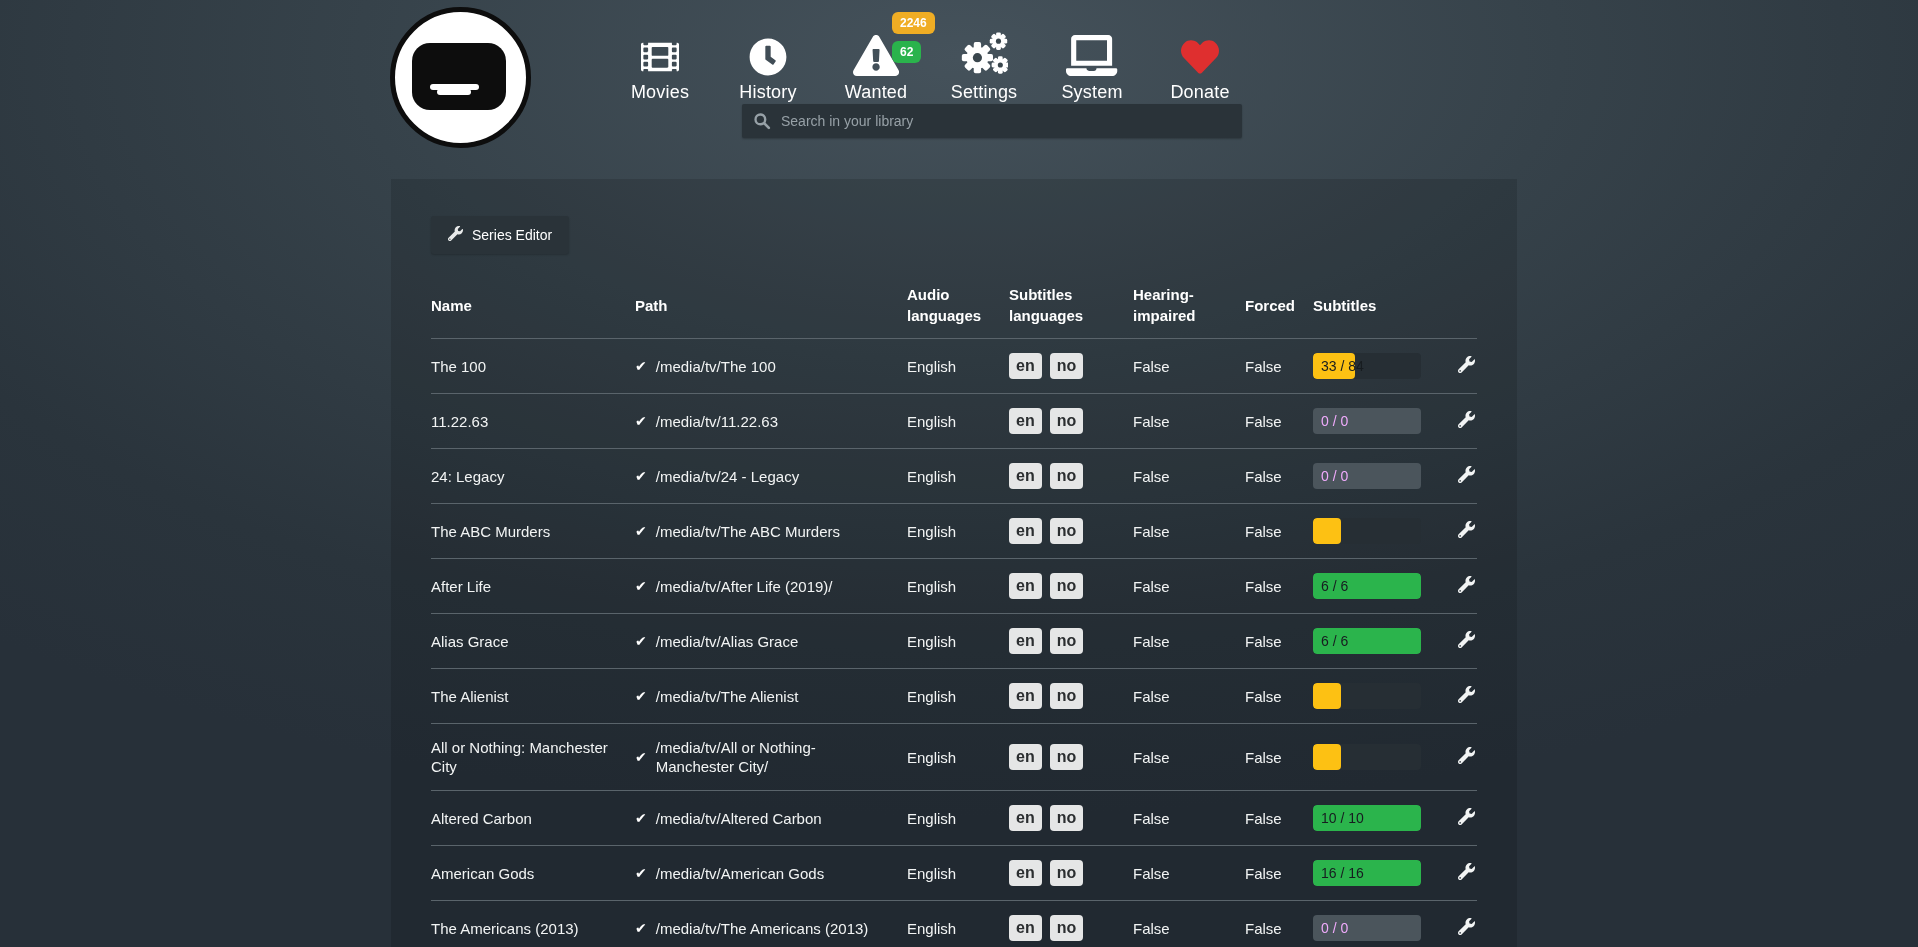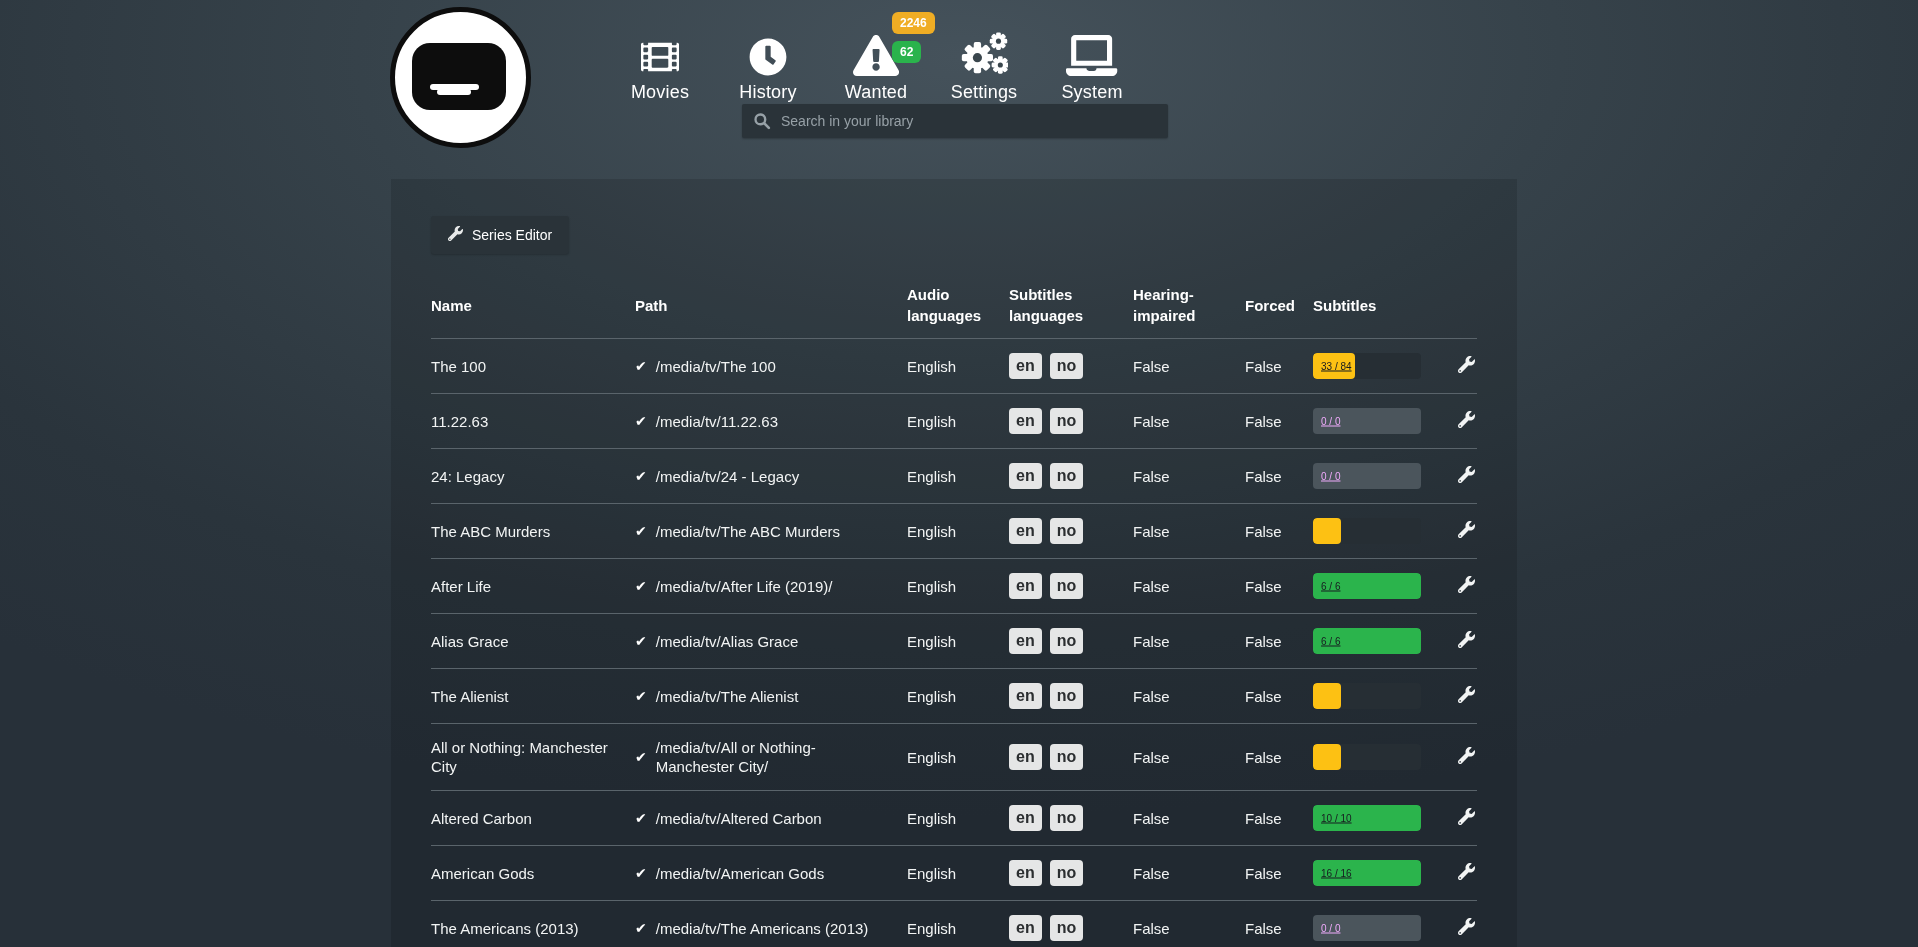--- a/index.html
+++ b/index.html
@@ -29,21 +29,21 @@
   .nav-item svg.icon-play-icon { height:37px; }
   .nav-item svg.icon-heart-icon { color:#df2f2f; }
   .nav-label { font-size:18px; margin-top:6px; letter-spacing:.2px; }
   .nav-badges { position:absolute; left:50%; margin-left:16px; top:-14px; display:flex; flex-direction:column; gap:7px; align-items:flex-start; }
   .nav-badge { display:inline-block; color:#ffffff; font-size:12px; font-weight:bold; line-height:1;
                padding:5px 8px; border-radius:6px; }
   .nav-badge.warning { background:#f0ad24; }
   .nav-badge.success { background:#2ab34c; }
 
   .search {
-    position:absolute; left:742px; top:104px; width:426px; height:34px;
+    position:absolute; left:742px; top:104px; width:500px; height:34px;
     background:#2a3339; border-radius:2px; display:flex; align-items:center; padding:0 11px;
     box-shadow:0 1px 2px rgba(0,0,0,0.25);
   }
   .search svg { flex:none; }
   .search input {
     flex:1; background:transparent; border:none; outline:none; margin-left:10px;
     font-family:inherit; font-size:14px; color:#d7dbdd;
   }
   .search input::placeholder { color:#97a1a7; }
 
@@ -74,21 +74,21 @@
     display:inline-block; background:#e5e6e6; color:#2b2e30; font-size:16px; font-weight:600;
     padding:5px 7px; border-radius:4px; margin-right:8px; line-height:1;
   }
   .pcell { padding-right:28px; }
   .progress { position:relative; width:108px; height:26px; border-radius:4px; background:#262e34; overflow:hidden; }
   .progress.empty { background:#4b555c; }
   .pfill { position:absolute; left:0; top:0; bottom:0; border-radius:4px; }
   .progress.partial .pfill { background:#fdc113; }
   .progress.complete .pfill { background:#2bb44c; }
   .progress.empty .pfill { background:transparent; }
-  .plabel { position:absolute; left:8px; top:50%; transform:translateY(-50%); font-size:10px; color:#171c20; white-space:nowrap;text-decoration:underline; }
+  .plabel { position:absolute; left:8px; top:50%; transform:translateY(-50%); font-size:14px; color:#171c20; white-space:nowrap; }
   .progress.empty .plabel { color:#f0abfc; }
   .td.action { text-align:right; padding-right:2px; }
   .row-wrench { display:inline-block; cursor:pointer; }
   .row-wrench svg { height:17px; width:auto; fill:#f2f4f4; }
 </style>
 </head>
 <body>
 
 <div class="logo">
   <div class="logo-screen">
@@ -160,20 +160,28 @@
       <div class="nav-label">Settings</div>
     </div>
     <div class="nav-item">
       <div class="nav-icon-wrap">
         <svg class="icon-laptop-icon" viewBox="0 0 640 512">
           <path d="M624 416H381.54c-.74 19.81-14.71 32-32.74 32H288c-18.69 0-33.02-17.47-32.77-32H16c-8.8 0-16 7.2-16 16v16c0 35.2 28.8 64 64 64h512c35.2 0 64-28.8 64-64v-16c0-8.8-7.2-16-16-16zM576 48c0-26.4-21.6-48-48-48H112C85.6 0 64 21.6 64 48v336h512V48zm-64 272H128V64h384v256z"></path>
         </svg>
       </div>
       <div class="nav-label">System</div>
     </div>
+    <div class="nav-item">
+      <div class="nav-icon-wrap">
+        <svg class="icon-heart-icon" viewBox="0 0 512 512">
+          <path d="M462.3 62.6C407.5 15.9 326 24.3 275.7 76.2L256 96.5l-19.7-20.3C186.1 24.3 104.5 15.9 49.7 62.6c-62.8 53.6-66.1 149.8-9.9 207.9l193.5 199.8c12.5 12.9 32.8 12.9 45.3 0l193.5-199.8c56.3-58.1 53-154.3-9.8-207.9z"></path>
+        </svg>
+      </div>
+      <div class="nav-label">Donate</div>
+    </div>
   </div>
 
 <div class="search">
   <svg width="18" height="18" viewBox="0 0 20 20">
     <circle cx="8.2" cy="8.2" r="5.4" stroke="#97a1a7" stroke-width="2.6" fill="none"></circle>
     <line x1="12.6" y1="12.6" x2="17.6" y2="17.6" stroke="#97a1a7" stroke-width="3" stroke-linecap="round"></line>
   </svg>
   <input type="text" placeholder="Search in your library" style="">
 </div>
 

